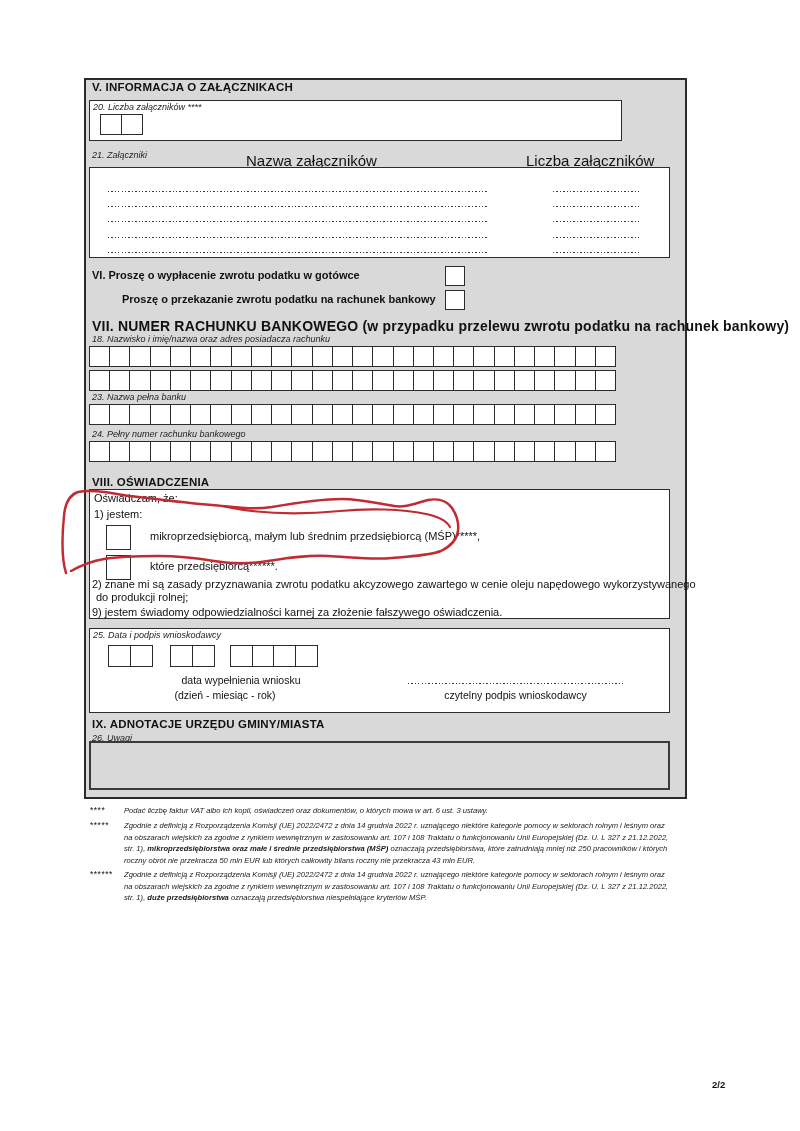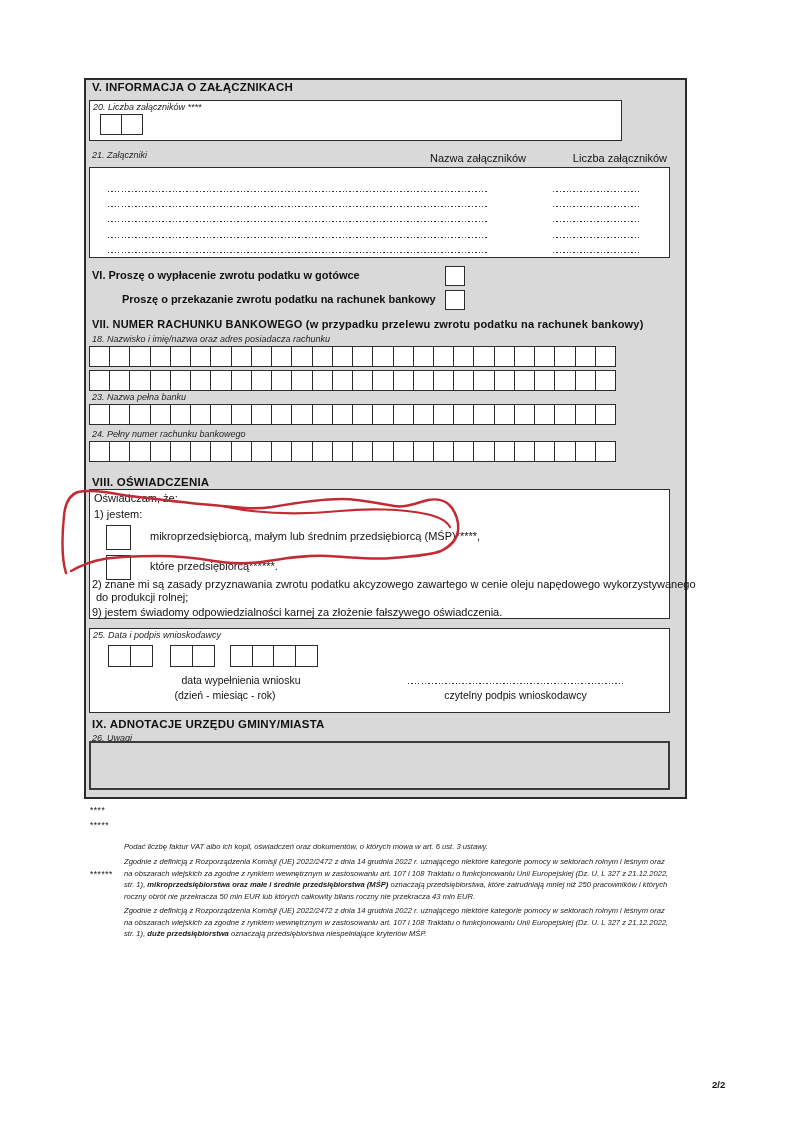--- a/index.html
+++ b/index.html
@@ -3,21 +3,21 @@
 <meta charset="utf-8">
 <style>
   html,body{margin:0;padding:0;background:#ffffff;}
   .page{position:relative;width:800px;height:1131px;background:#ffffff;overflow:hidden;
         font-family:Liberation Sans, sans-serif;color:#111;}
   .form-area{position:absolute;left:84px;top:78px;width:603px;height:721px;
              background:#d9d9d9;border:2px solid #2b2b2b;box-sizing:border-box;}
   .sec-title{position:absolute;font-weight:bold;font-size:11.5px;letter-spacing:.2px;white-space:nowrap;}
   .fld-label{position:absolute;left:3px;top:1px;font-style:italic;font-size:9px;color:#222;white-space:nowrap;}
   .fld-label-out{position:absolute;font-style:italic;font-size:9px;color:#222;white-space:nowrap;}
-  .col-hdr{position:absolute;font-size:11px;text-align:right;white-space:nowrap;}
+  .col-hdr{position:absolute;font-size:15px;text-align:left;white-space:nowrap;}
   .white-box{position:absolute;background:#fff;border:1.5px solid #2b2b2b;box-sizing:border-box;}
   .gray-box{position:absolute;background:#d9d9d9;border:2px solid #3a3a3a;box-sizing:border-box;}
   .cellgroup{position:absolute;display:flex;}
   .mini-cell{width:22px;height:21px;background:#fff;border:1.5px solid #2b2b2b;box-sizing:border-box;}
   .mini-cell + .mini-cell{margin-left:-1.5px;}
   .char-row{position:absolute;left:3px;width:527px;height:21px;display:flex;background:#fff;
             border:1.5px solid #2b2b2b;box-sizing:border-box;}
   .char-cell{flex:1;border-left:1.5px solid #2b2b2b;}
   .char-cell:first-child{border-left:none;}
   .checkbox{position:absolute;width:20px;height:20px;background:#fff;border:1.6px solid #2b2b2b;box-sizing:border-box;}
@@ -28,21 +28,21 @@
            background-image:repeating-linear-gradient(90deg,#3a3a3a 0 1.3px,transparent 1.3px 3.4px);
            background-size:100% 1.4px;background-repeat:no-repeat;background-position:bottom;}
   .att-rows{position:absolute;left:0;top:12px;width:100%;}
   .att-row{position:relative;height:15.3px;}
   .att-row .dl-long{left:18px;top:10px;width:380px;}
   .att-row .dl-short{left:463px;top:10px;width:86px;}
   .caption{position:absolute;font-size:10.5px;text-align:center;white-space:nowrap;}
   .footnotes{position:absolute;left:84px;top:803px;width:604px;}
   .fn{position:absolute;display:flex;}
   .fn-marker{width:40px;flex:none;font-size:8.5px;letter-spacing:.5px;padding-left:6px;box-sizing:border-box;}
-  .fn-text{width:545px;font-size:7.6px;font-style:italic;line-height:11.5px;color:#1a1a1a;margin-top:36px;}
+  .fn-text{width:545px;font-size:7.6px;font-style:italic;line-height:11.5px;color:#1a1a1a;}
   .fn-bold{font-weight:bold;}
   .pagenum{position:absolute;left:712px;top:1079px;font-weight:bold;font-size:9.5px;}
   svg.annotation{position:absolute;left:0;top:0;pointer-events:none;}
 </style>
 </head>
 <body>
 
 <div class="page">
 
   <div class="form-area">
@@ -85,21 +85,21 @@
         </div>
         </div>
     </div>
 
     <div class="bold-line" style="left:6px;top:189px">VI. Proszę o wypłacenie zwrotu podatku w gotówce</div>
     <div class="checkbox" style="left:359px;top:186px"></div>
 
     <div class="bold-line" style="left:36px;top:213px">Proszę o przekazanie zwrotu podatku na rachunek bankowy</div>
     <div class="checkbox" style="left:359px;top:210px"></div>
 
-    <div class="sec-title" style="left:6px;top:238px;font-size:11px">VII. NUMER RACHUNKU BANKOWEGO (w przypadku przelewu zwrotu podatku na rachunek bankowy)</div>
+    <div class="sec-title" style="left:6px;top:238px;font-size:14px">VII. NUMER RACHUNKU BANKOWEGO (w przypadku przelewu zwrotu podatku na rachunek bankowy)</div>
     <div class="fld-label-out" style="left:6px;top:254px">18. Nazwisko i imię/nazwa oraz adres posiadacza rachunku</div>
 
     <div class="char-row" style="top:266px">
       <div class="char-cell"></div>
     <div class="char-cell"></div>
         <div class="char-cell"></div>
         <div class="char-cell"></div>
         <div class="char-cell"></div>
         <div class="char-cell"></div>
         <div class="char-cell"></div>

